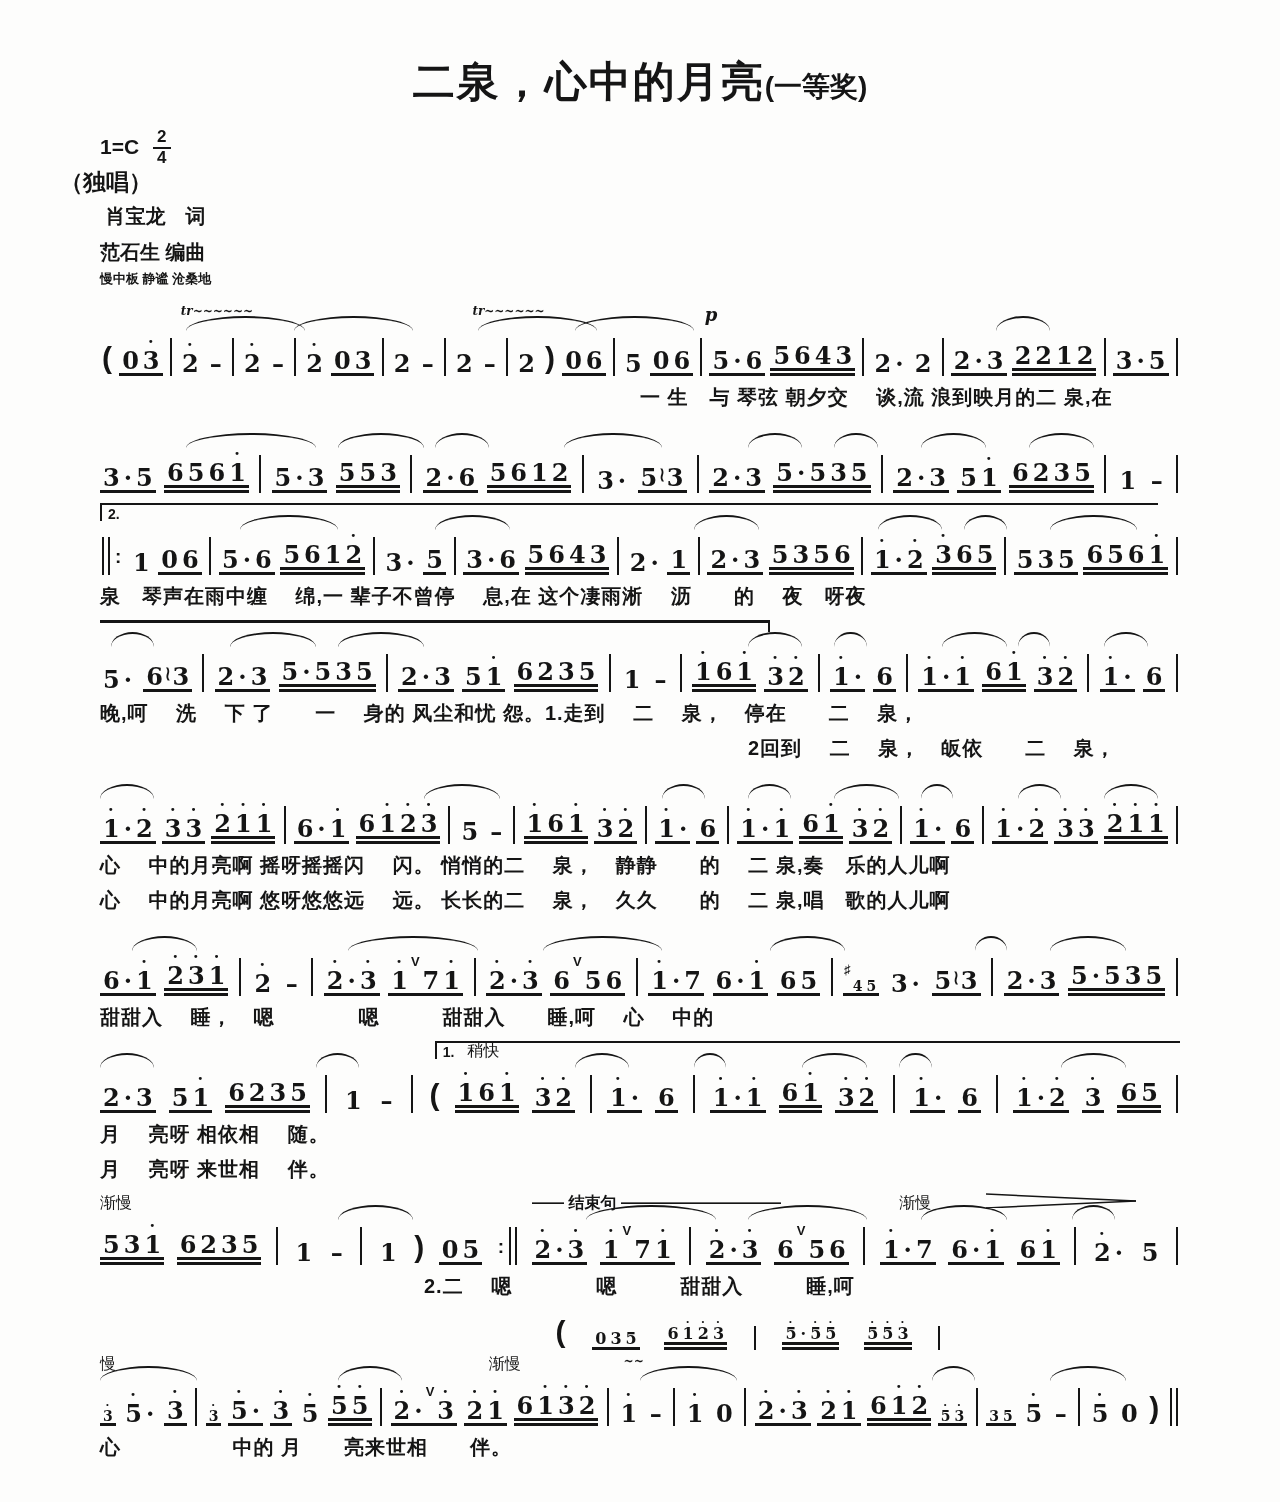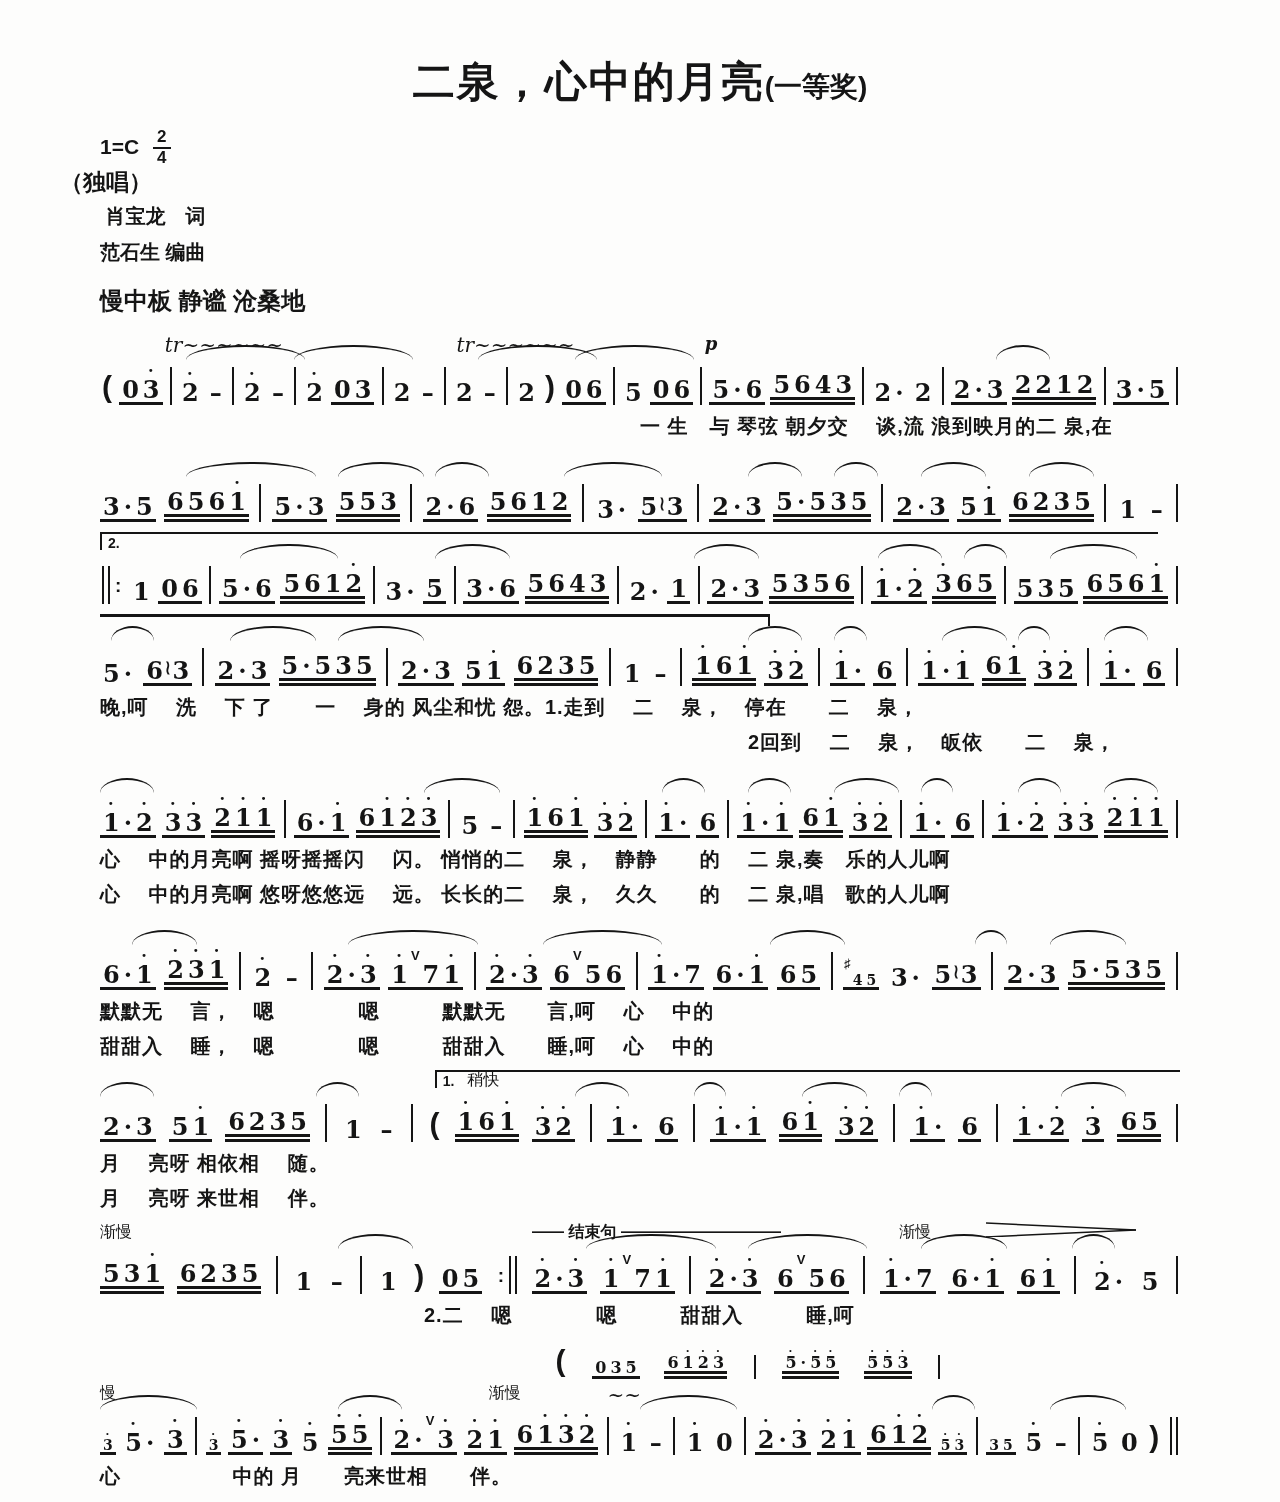--- a/index.html
+++ b/index.html
@@ -8,21 +8,21 @@
   
   .title-row{text-align:center;margin-top:20px;}
   .title{font-size:42px;font-weight:bold;letter-spacing:2px;}
   .award{font-size:28px;font-weight:bold;}
   .subrow{display:flex;justify-content:flex-end;align-items:flex-start;margin-top:18px;flex-direction:column;}
   .keysig{font-size:21px;font-weight:bold;display:flex;align-items:center;gap:14px;}
   .frac{display:inline-flex;flex-direction:column;align-items:center;font-size:17px;line-height:1.05;font-weight:bold;}
   .frac .t{border-bottom:2px solid #151515;padding:0 4px 1px;}
   .subtitle{font-size:23px;font-weight:bold;transform:translateX(-40px);}
   .credits{text-align:right;font-size:20px;line-height:1.8;font-weight:bold;}
-  .tempo{font-size:24px;font-weight:bold;margin-top:15px;}
+  .tempo{font-size:13px;font-weight:bold;margin-top:0;}
   
   .score{margin-top:14px;}
   .line{position:relative;padding-top:30px;margin-bottom:8px;}
   .line.small{width:36%;margin-left:42%;padding-top:6px;margin-bottom:2px;}
   .line.small .num{font-size:16px;}
   .line.small .hd{height:8px;font-size:11px;}
   .line.small .bar{height:24px;}
   .notesrow{display:flex;align-items:flex-end;justify-content:space-between;position:relative;}
   .tok{display:inline-flex;align-items:flex-end;padding:0 1px;}
   .u1{border-bottom:3px solid #151515;}
@@ -38,21 +38,21 @@
   .bar{width:2px;background:#151515;height:38px;margin:0 2px;}
   .dbar{width:8px;height:38px;border-left:2px solid #151515;margin:0 2px;background:#151515;background-clip:content-box;padding-left:4px;box-sizing:border-box;}
   .rep{display:inline-flex;align-items:flex-end;}
   .rdots{font-size:19px;font-weight:bold;margin:0 3px 7px;}
   .paren{font-size:30px;font-weight:bold;line-height:36px;margin:0 2px;}
   .lyr{font-size:20px;font-weight:bold;white-space:pre;margin-top:8px;letter-spacing:1px;}
   
   .arc{position:absolute;height:13px;border-top:2px solid #151515;border-radius:100% 100% 0 0/200% 200% 0 0;top:14px;}
   .above{position:absolute;top:2px;white-space:nowrap;}
   .tempo2{font-size:16px;font-weight:normal;text-align:right;}
-  .trill{font-size:20px;font-weight:normal;font-style:italic;font-family:"DejaVu Serif",serif;}
+  .trill{font-size:12px;font-weight:bold;font-style:italic;font-family:"DejaVu Serif",serif;margin-left:16px;}
   .dyn{font-size:18px;font-weight:bold;font-style:italic;font-family:"DejaVu Serif",serif;}
   .tag{font-size:16px;font-weight:bold;}
   .volta{height:18px;border-top:2px solid #151515;border-left:2px solid #151515;font-size:14px;font-weight:bold;padding:1px 0 0 6px;box-sizing:border-box;text-align:left;}
   .voltline{height:12px;border-top:3px solid #151515;border-right:2px solid #151515;box-sizing:border-box;}
   .hairpin svg line{stroke:#151515;stroke-width:1.5;}
 </style>
 </head>
 <body>
 
 <div class="sheet">
@@ -745,20 +745,21 @@
               <span class="hd"></span>
               <span class="num">6</span>
             </span>
             <span class="ch">
               <span class="hd">·</span>
               <span class="num">1</span>
             </span>
           </span>
           <span class="bar"></span>
         </span>
+        <div class="lyr">泉　琴声在雨中缠　 绵,一 辈子不曾停　 息,在 这个凄雨淅　 沥　　的　 夜　呀夜</div>
       </div>
       <div class="line">
         <span class="above voltline" style="left: 0%; width: 62%;"></span>
         <span class="arc" style="left: 1%; width: 4%;"></span>
         <span class="arc" style="left: 12%; width: 8%;"></span>
         <span class="arc" style="left: 22%; width: 8%;"></span>
         <span class="arc" style="left: 60%; width: 5%;"></span>
         <span class="arc" style="left: 68%; width: 3%;"></span>
         <span class="arc" style="left: 78%; width: 6%;"></span>
         <span class="arc" style="left: 85%; width: 3%;"></span>
@@ -1422,21 +1423,20 @@
               <span class="hd"></span>
               <span class="num">3</span>
             </span>
             <span class="ch">
               <span class="hd"></span>
               <span class="num">5</span>
             </span>
           </span>
           <span class="bar"></span>
         </span>
-        <div class="lyr">默默无　 言，　嗯　　　　嗯　　　默默无　　言,呵　 心　 中的</div>
         <div class="lyr">甜甜入　 睡，　嗯　　　　嗯　　　甜甜入　　睡,呵　 心　 中的</div>
       </div>
       <div class="line">
         <span class="above volta" style="left: 31%; width: 69%;">1.</span>
         <span class="above tempo2" style="left: 34%;">稍快</span>
         <span class="arc" style="left: 0%; width: 5%;"></span>
         <span class="arc" style="left: 20%; width: 4%;"></span>
         <span class="arc" style="left: 44%; width: 5%;"></span>
         <span class="arc" style="left: 55%; width: 3%;"></span>
         <span class="arc" style="left: 65%; width: 6%;"></span>

